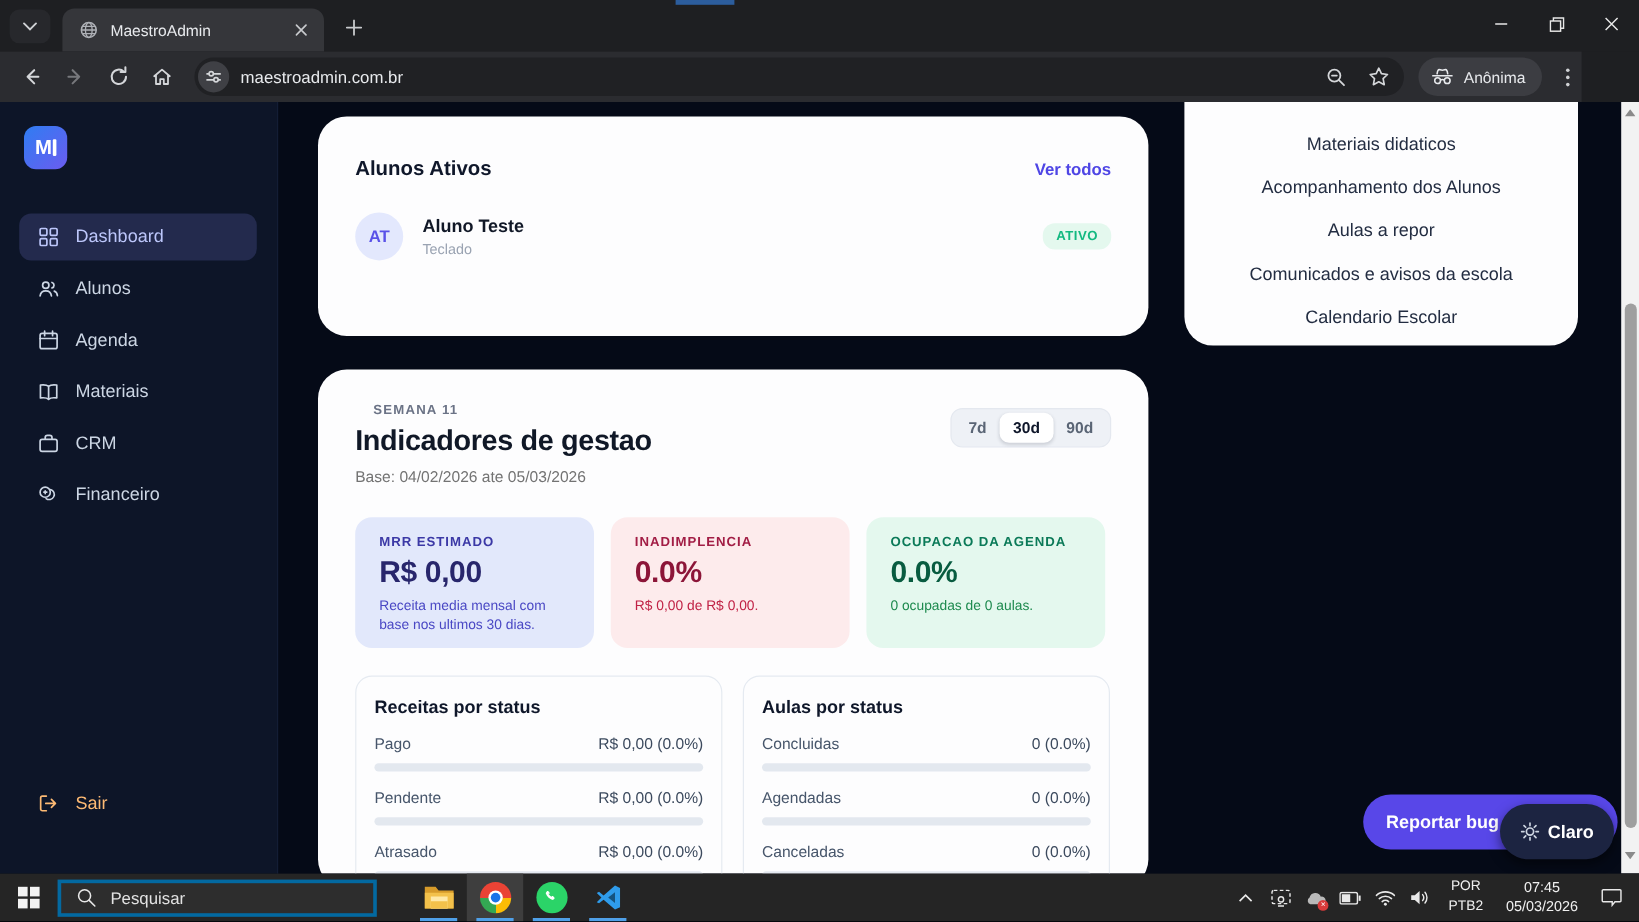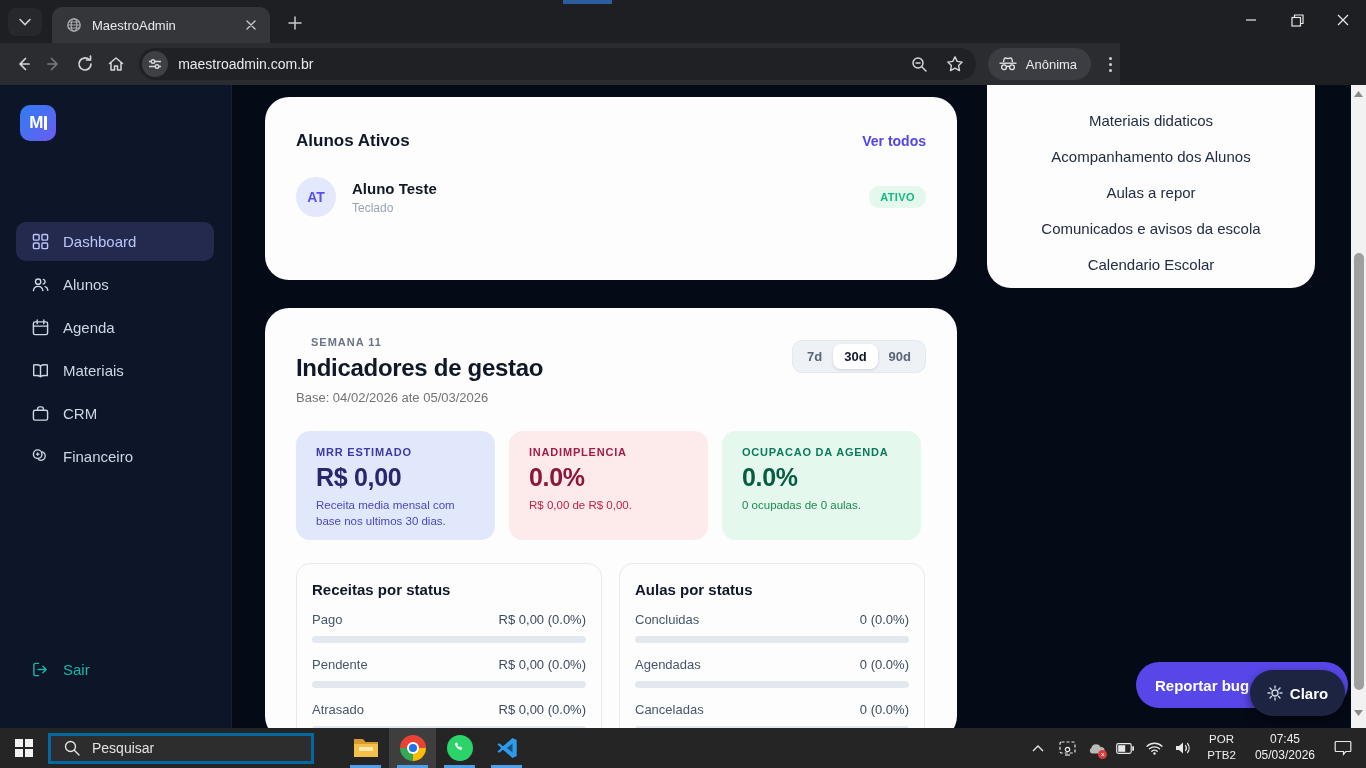--- a/index.html
+++ b/index.html
@@ -11,42 +11,42 @@
   .browser { position:absolute; left:0; top:0; width:1366px; height:85px; background:#1e1f22; }
   .tabstrip { position:relative; height:43px; background:#1e1f22; }
   .accent-strip { position:absolute; left:563px; top:0; width:49px; height:4px; background:#2c5d9d; }
   .tab-chevron-btn { position:absolute; left:8px; top:8px; width:34px; height:28px; border-radius:8px; background:#27282c; display:flex; align-items:center; justify-content:center; }
   .tab { position:absolute; left:52px; top:7px; width:218px; height:36px; background:#35363a; border-radius:10px 10px 0 0; display:flex; align-items:center; padding:0 10px 0 14px; }
   .tab-title { color:#e8eaed; font-size:13px; margin-left:10px; flex:1; white-space:nowrap; overflow:hidden; }
   .tab-close { width:18px; height:18px; display:flex; align-items:center; justify-content:center; border-radius:50%; }
   .newtab-btn { position:absolute; left:282px; top:10px; width:26px; height:26px; display:flex; align-items:center; justify-content:center; border-radius:50%; }
   .win-controls { position:absolute; right:0; top:0; height:40px; display:flex; }
   .win-btn { width:46px; height:40px; display:flex; align-items:center; justify-content:center; }
-  .toolbar { position:absolute; left:0; top:43px; width:1120px; height:42px; background:#2b2c30; display:flex; align-items:center; }
+  .toolbar { position:absolute; left:0; top:43px; width:1318px; height:42px; background:#2b2c30; display:flex; align-items:center; }
   .tool-btn { width:34px; height:34px; display:flex; align-items:center; justify-content:center; border-radius:50%; margin-left:4px; }
   .tool-btn:first-child { margin-left:10px; }
   .url-bar { margin-left:10px; width:1058px; height:32px; background:#202124; border-radius:16px; display:flex; align-items:center; padding:0 12px 0 3px; }
   .tune-circle { width:26px; height:26px; border-radius:50%; background:#3f4045; display:flex; align-items:center; justify-content:center; }
   .url-text { color:#e8eaed; font-size:14px; margin-left:10px; flex:1; }
   .url-icons { display:flex; align-items:center; gap:18px; }
   .incog-chip { margin-left:12px; height:32px; background:#3c3d42; border-radius:16px; display:flex; align-items:center; gap:8px; padding:0 14px 0 10px; }
   .incog-chip span { color:#e8eaed; font-size:13px; }
   .kebab { margin-left:10px; width:24px; height:24px; display:flex; flex-direction:column; align-items:center; justify-content:center; gap:3px; }
   .kebab i { width:3px; height:3px; border-radius:50%; background:#cfd1d4; }
 
   
   .sidebar { position:absolute; left:0; top:85px; width:232px; height:643px; background:#0d1528; border-right:1px solid #16203a; }
   .logo { position:absolute; left:20px; top:20px; width:36px; height:36px; border-radius:10px; background:linear-gradient(135deg,#2f7df2,#6b5cf0); display:flex; align-items:center; justify-content:center; color:#fff; font-weight:bold; font-size:17px; }
   .logo b { letter-spacing:-1px; }
   .logo i { display:inline-block; width:2.5px; height:14px; background:#fff; margin-left:2px; border-radius:1px; }
-  .nav { position:absolute; left:16px; top:93px; width:198px; display:flex; flex-direction:column; gap:4px;margin-top:44px; }
+  .nav { position:absolute; left:16px; top:93px; width:198px; display:flex; flex-direction:column; gap:4px; }
   .nav-item { height:39px; border-radius:10px; display:flex; align-items:center; gap:14px; padding:0 16px; color:#ccd6e4; font-size:15px; cursor:pointer; }
   .nav-item.active { background:#232a4d; color:#bcc6fa; }
   .nav-item svg { flex:0 0 auto; }
-  .logout { position:absolute; left:32px; bottom:50px; display:flex; align-items:center; gap:14px; color:#14b8a6; font-size:15px; cursor:pointer; }
+  .logout { position:absolute; left:32px; bottom:50px; display:flex; align-items:center; gap:14px; color:#fdba74; font-size:15px; cursor:pointer; }
 
   
   .main { position:absolute; left:232px; top:85px; width:1134px; height:643px; background:#050a17; overflow:hidden; }
   .card { background:#fdfdfe; border-radius:24px; position:absolute; }
   .card-students { left:33px; top:12px; width:692px; height:183px; padding:34px 31px; }
   .cs-head { display:flex; justify-content:space-between; align-items:center; }
   .cs-title { font-size:17px; font-weight:bold; color:#0f172a; }
   .link { font-size:14px; font-weight:bold; color:#4f46e5; cursor:pointer; }
   .student-row { display:flex; align-items:center; margin-top:26px; }
   .avatar { width:40px; height:40px; border-radius:50%; background:#e3e8fd; color:#5a52e8; font-weight:bold; font-size:14px; display:flex; align-items:center; justify-content:center; }

